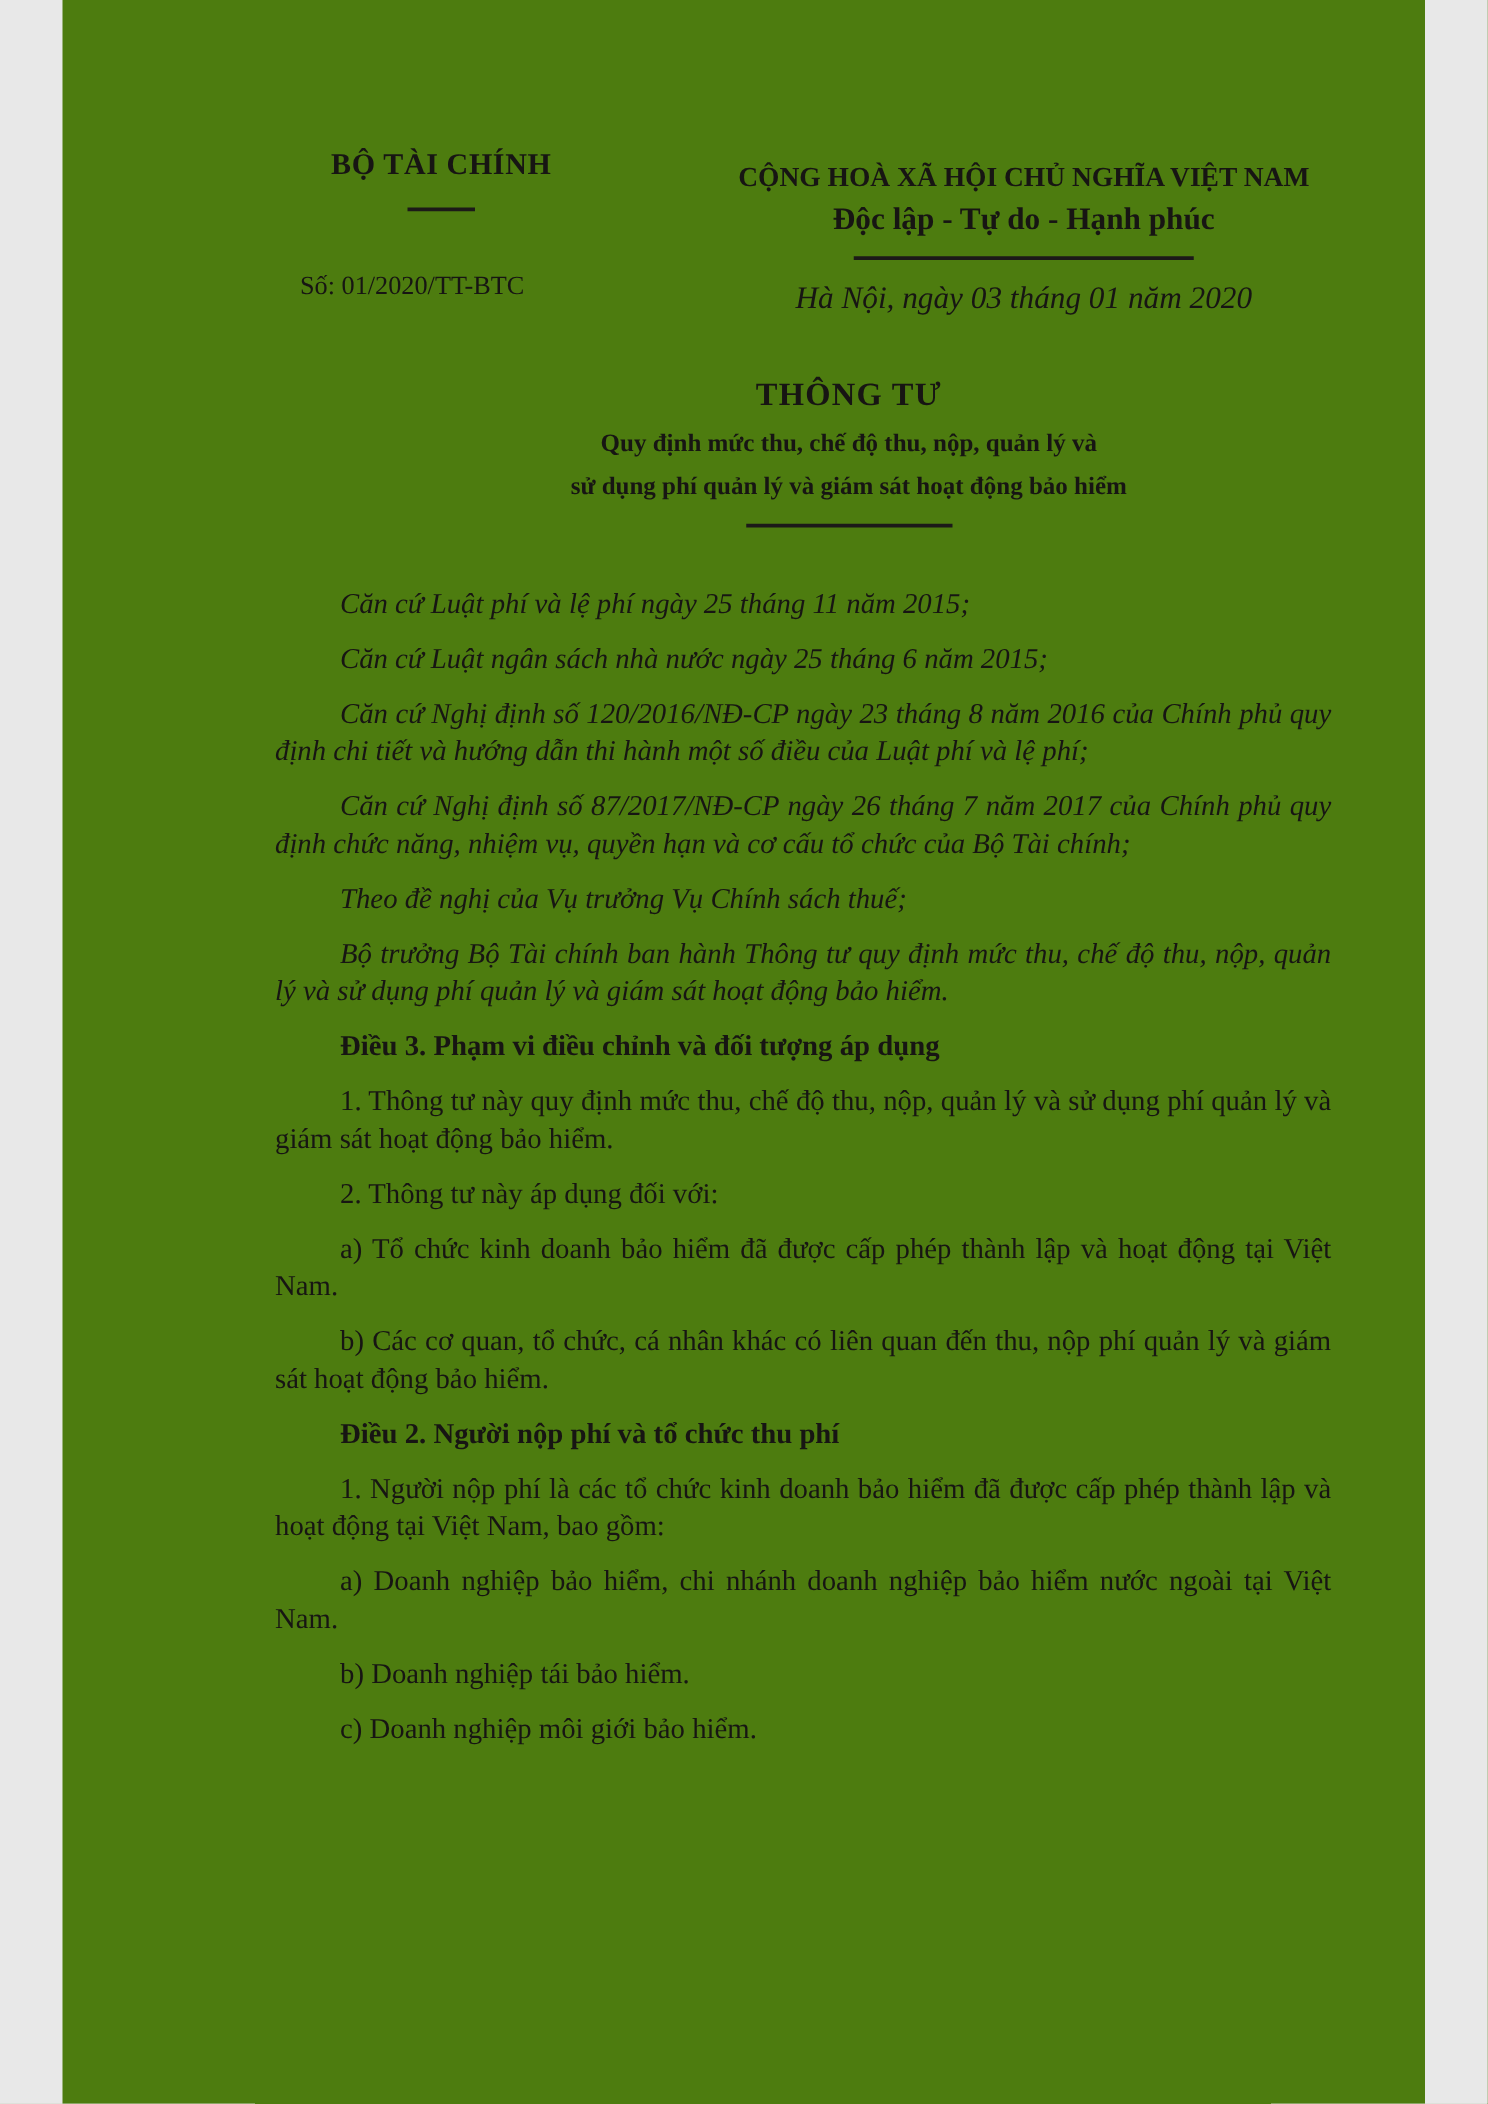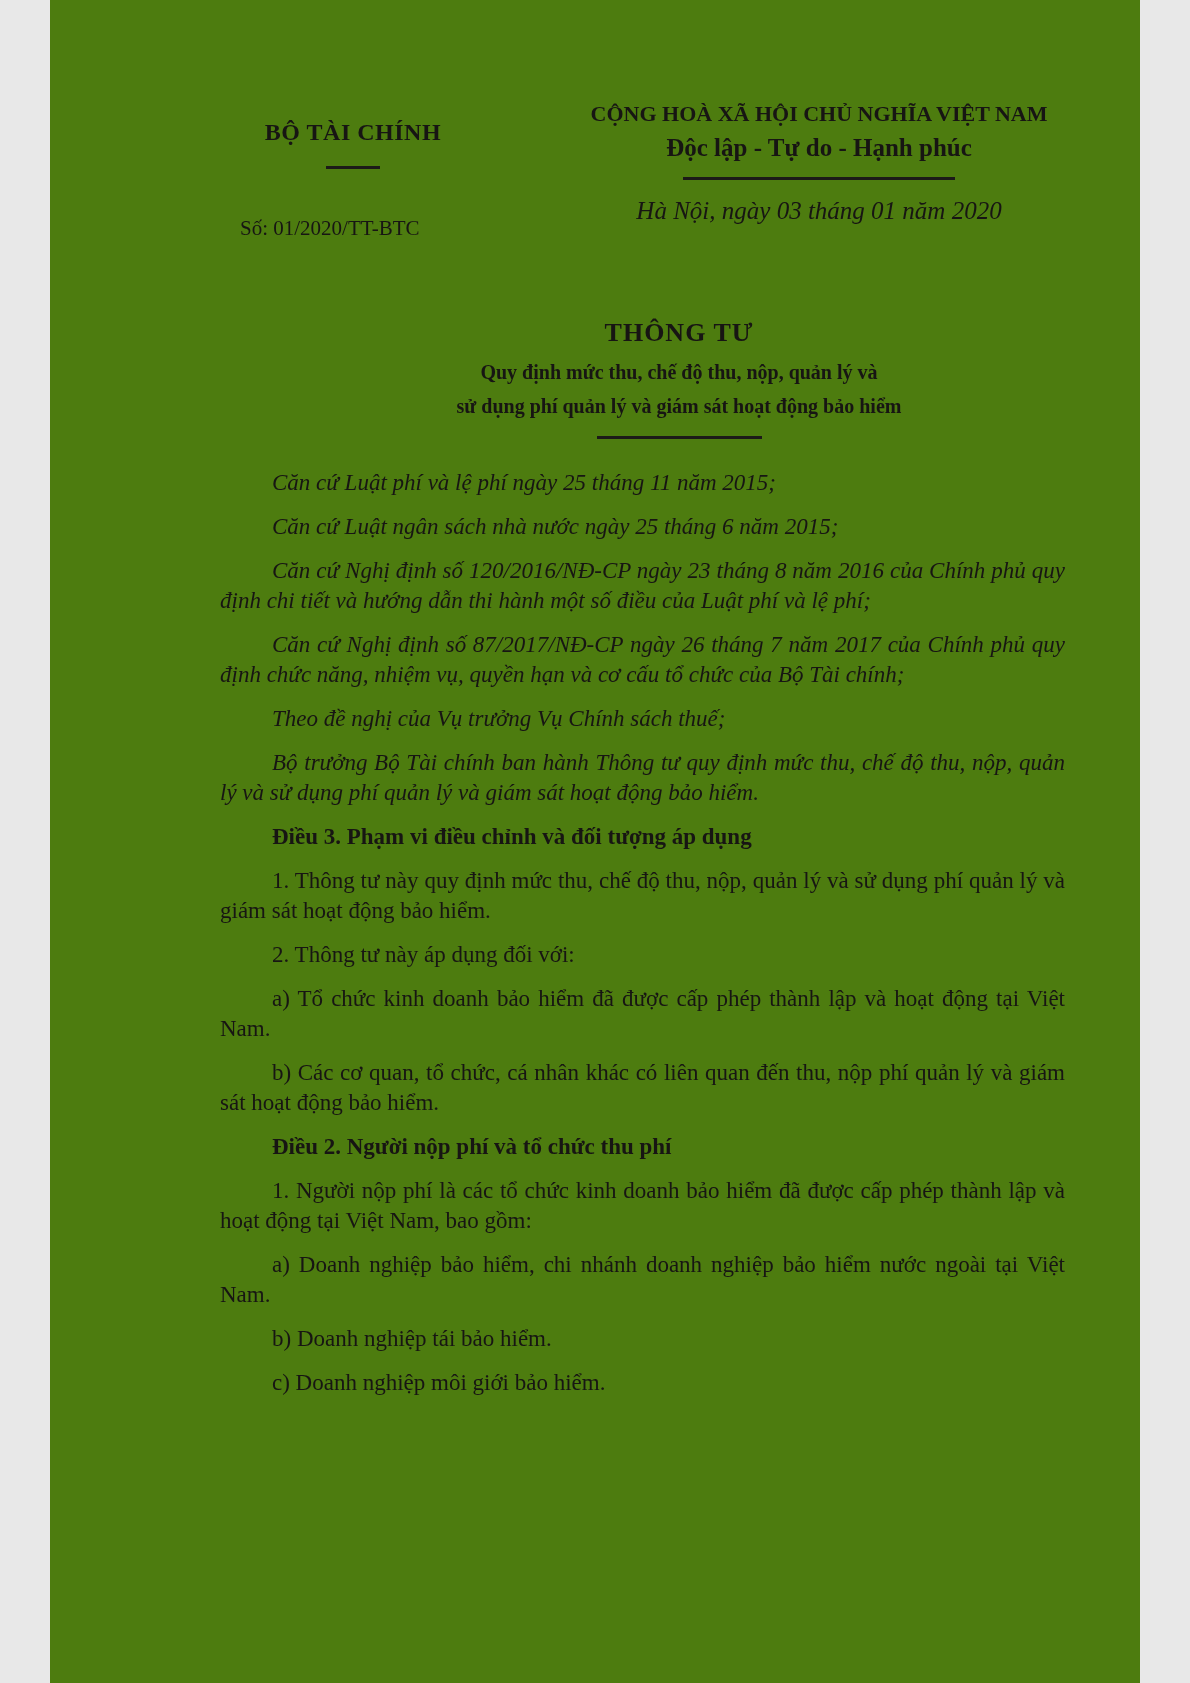--- a/index.html
+++ b/index.html
@@ -10,27 +10,27 @@
     background:#4d7c0f;
     font-family:"Liberation Serif","DejaVu Serif",serif;
     color:#171513;
     overflow:hidden;
   }
   
   .header-left{position:absolute;left:173px;top:118px;width:260px;text-align:center;}
   .issuer{font-weight:bold;font-size:24px;line-height:28px;letter-spacing:.5px;}
   .rule-issuer{width:54px;height:3px;background:#1c1a18;margin:20px auto 0;}
   .doc-number{position:absolute;left:190px;top:214px;font-size:21px;line-height:28px;white-space:nowrap;}
-  .header-right{position:absolute;left:488px;top:100px;width:562px;text-align:center;}
+  .header-right{position:absolute;left:488px;top:128px;width:562px;text-align:center;}
   .national-title{font-weight:bold;font-size:22px;line-height:28px;white-space:nowrap;}
   .national-motto{font-weight:bold;font-size:25px;line-height:30px;margin-top:5px;text-align:center;}
   .rule-motto{width:272px;height:3px;background:#1c1a18;margin:14px auto 0;}
   .place-date{font-style:italic;font-size:25px;line-height:30px;margin-top:16px;white-space:nowrap;}
   
-  .title-block{position:absolute;left:205px;top:317px;width:848px;text-align:center;}
+  .title-block{position:absolute;left:205px;top:300px;width:848px;text-align:center;}
   .doc-type{font-weight:bold;font-size:26px;line-height:32px;letter-spacing:1px;}
   .doc-subtitle{font-weight:bold;font-size:20px;line-height:34px;margin-top:6px;}
   .rule-title{width:165px;height:3px;background:#1c1a18;margin:13px auto 0;}
   
   .body-text{position:absolute;left:170px;top:468px;width:845px;font-size:23px;line-height:30px;}
   .body-text p{margin:0 0 14px 0;text-align:justify;text-indent:52px;}
   .body-text p.preamble{font-style:italic;}
   .body-text p.article-heading{font-weight:bold;text-align:left;margin-top:10px;}
 </style>
 </head>

